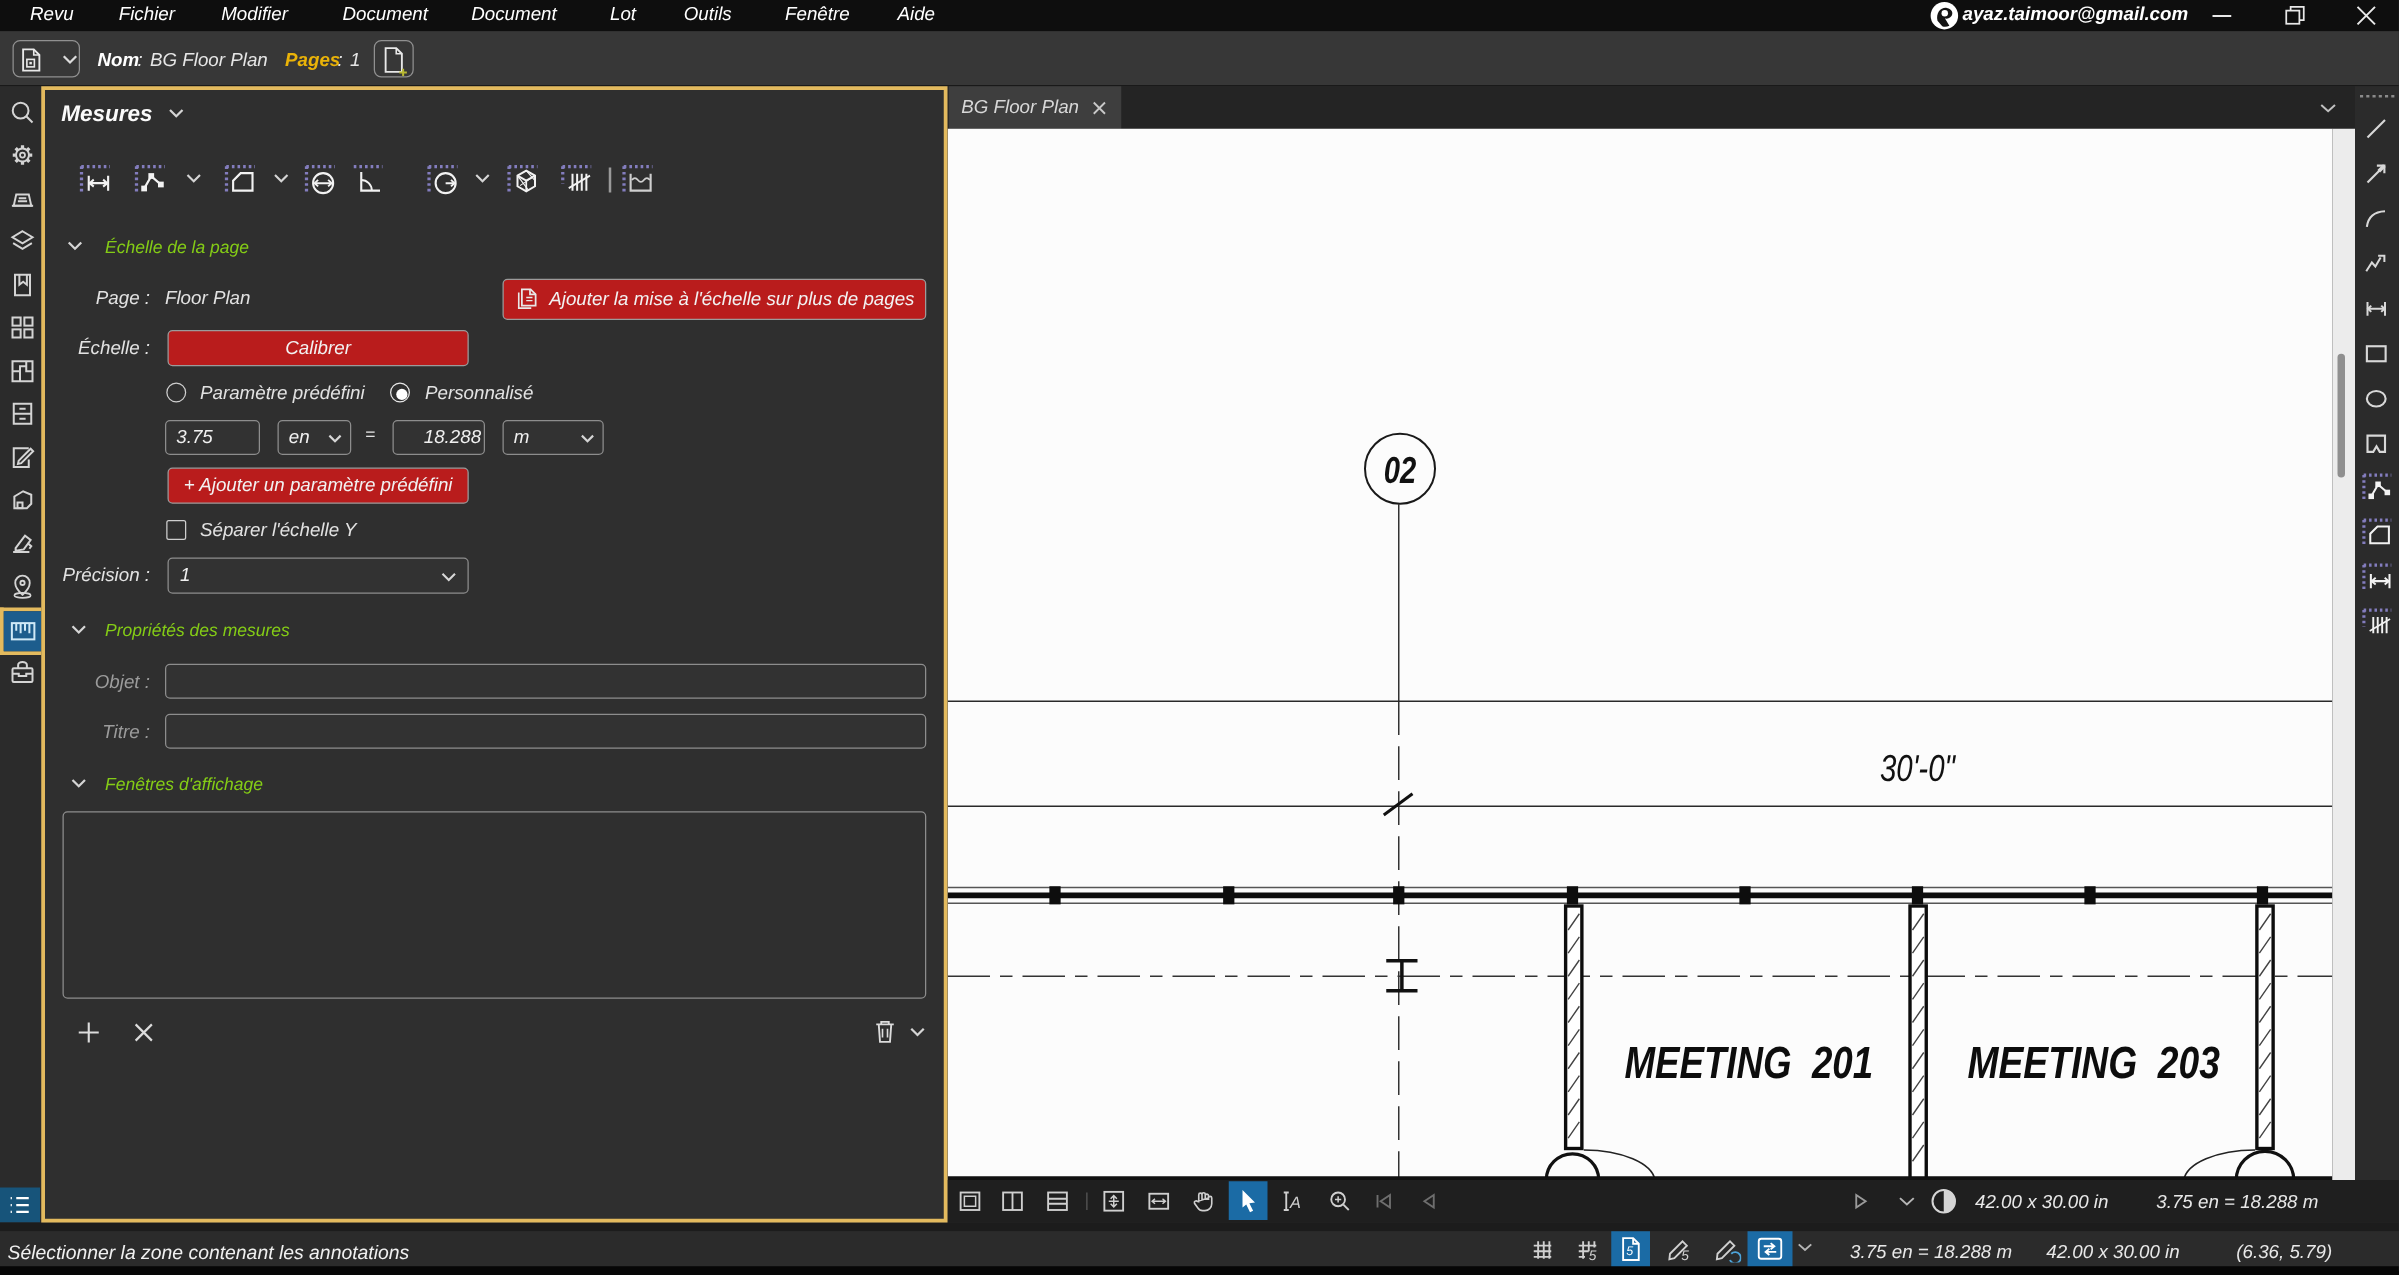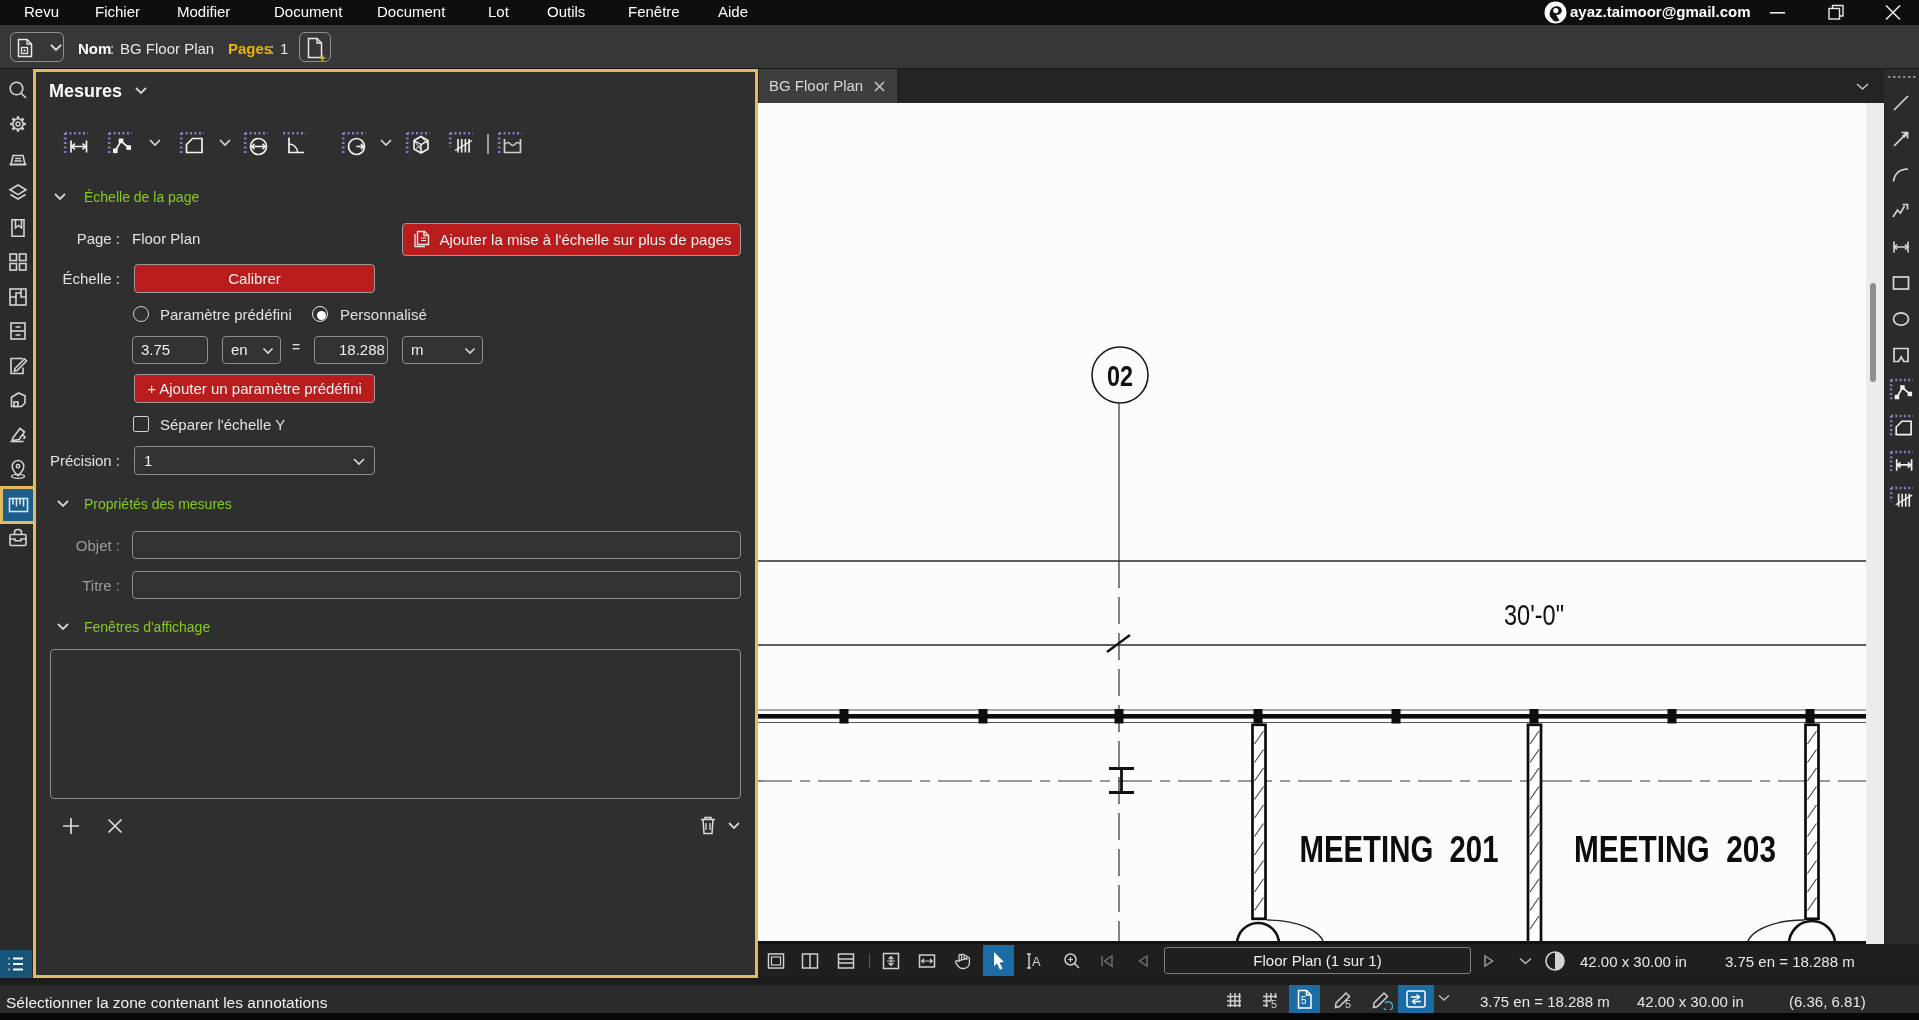--- a/index.html
+++ b/index.html
@@ -1,18 +1,18 @@
 <!DOCTYPE html>
 <html><head>
 <meta charset="utf-8">
 <style>
   * { margin:0; padding:0; box-sizing:border-box; }
   html,body { width:1919px; height:1020px; overflow:hidden; background:#2b2b2b;
     font-family:"Liberation Sans", sans-serif; }
-  #root { position:absolute; top:0; left:0; width:1570px; height:1020px; }
+  #root { position:absolute; top:0; left:0; width:1570px; height:1020px;font-style:italic; }
   .abs { position:absolute; }
   
   #menubar { left:0; top:0; width:1919px; height:25px; background:#0e0e0e; color:#fff; }
   #menubar .mi { position:absolute; top:3px; font-size:15px; }
   
   #tb2 { left:0; top:25px; width:1919px; height:44px; background:#373737; border-bottom:1px solid #191919; color:#eee; }
   .tbtn { position:absolute; border:1px solid #909090; border-radius:6px; background:#373737; }
   
   #leftbar { left:0; top:69px; width:36px; height:909px; background:#2b2b2b; }
   #leftbar svg { position:absolute; left:7px; }
@@ -329,21 +329,20 @@
         <circle cx="8.5" cy="8.5" r="5.5"></circle>
         <path d="M12.7 12.7 L17 17"></path>
         <path d="M6 8.5 h5 M8.5 6 v5" stroke-width="1.2"></path>
       </svg>
     <svg class="ticon" style="left:341px;top:10px" width="16" height="14" fill="none" stroke="#6e6e6e" stroke-width="1.5">
         <path d="M3 2 v10 M13 2 L5.5 7 L13 12 Z"></path>
       </svg>
     <svg class="ticon" style="left:377px;top:10px" width="16" height="14" fill="none" stroke="#6e6e6e" stroke-width="1.5">
         <path d="M12 2 L4.5 7 L12 12 Z"></path>
       </svg>
-    <div class="abs" style="left:406px;top:3px;width:307px;height:27px;border:1px solid #7e7e7e;border-radius:3px;text-align:center;line-height:25px;font-size:15px;color:#f0f0f0">Floor Plan (1 sur 1)</div>
     <svg class="ticon" style="left:723px;top:10px" width="16" height="14" fill="none" stroke="#9a9a9a" stroke-width="1.5">
         <path d="M4 2 L11.5 7 L4 12 Z"></path>
       </svg>
     <svg class="ticon" style="left:760px;top:13px" width="15" height="10">
         <path d="M2 1.5 l5.5 5 l5.5 -5" fill="none" stroke="#b5b5b5" stroke-width="1.6"></path>
       </svg>
     <svg class="ticon" style="left:786px;top:6px" width="22" height="22">
         <circle cx="11" cy="11" r="9" fill="none" stroke="#d5d5d5" stroke-width="1.6"></circle>
         <path d="M11 2 a9 9 0 0 1 0 18 Z" fill="#d5d5d5"></path>
       </svg>
@@ -377,21 +376,21 @@
     <div class="abs" style="left:1398px;top:0px;width:36px;height:29px;background:#1b6ba5"></div>
     <svg class="abs" style="left:1405px;top:4px" width="22" height="20" fill="none" stroke="#fff" stroke-width="1.5">
         <rect x="2" y="2" width="18" height="16" rx="2"></rect>
         <path d="M6 8 h8 M11.5 5.5 L14.5 8 l-3 2.5 M16 12.5 h-8 M10.5 10 L7.5 12.5 l3 2.5"></path>
       </svg>
     <svg class="abs" style="left:1437px;top:9px" width="14" height="10">
         <path d="M2 1.5 l5 4.5 l5 -4.5" fill="none" stroke="#b5b5b5" stroke-width="1.6"></path>
       </svg>
     <span class="abs" style="left:1480px;top:8px;font-size:15px;color:#e8e8e8">3.75 en = 18.288 m</span>
     <span class="abs" style="left:1637px;top:8px;font-size:15px;color:#e8e8e8">42.00 x 30.00 in</span>
-    <span class="abs" style="left:1789px;top:8px;font-size:15px;color:#e8e8e8">(6.36, 6.81)</span>
+    <span class="abs" style="left:1789px;top:8px;font-size:15px;color:#e8e8e8">(6.36, 5.79)</span>
   </div>
   <div id="blackstrip" class="abs"></div>
   <div id="panel" class="abs">
     <span class="abs" style="left:13px;top:9px;font-size:18px;font-weight:bold;color:#fafafa">Mesures</span>
     <svg class="abs" style="left:98px;top:14px" width="14" height="10">
         <path d="M2 2 l5 5 l5 -5" fill="none" stroke="#d5d5d5" stroke-width="1.8"></path>
       </svg>
 
     <svg class="abs" style="left:27px;top:59px" width="26" height="26" viewBox="0 0 26 26" fill="none">
       <path d="M2 2.2 h23 M2.2 2 v22" stroke="#837dbe" stroke-width="2.6" stroke-dasharray="2.1 2.4"></path>

